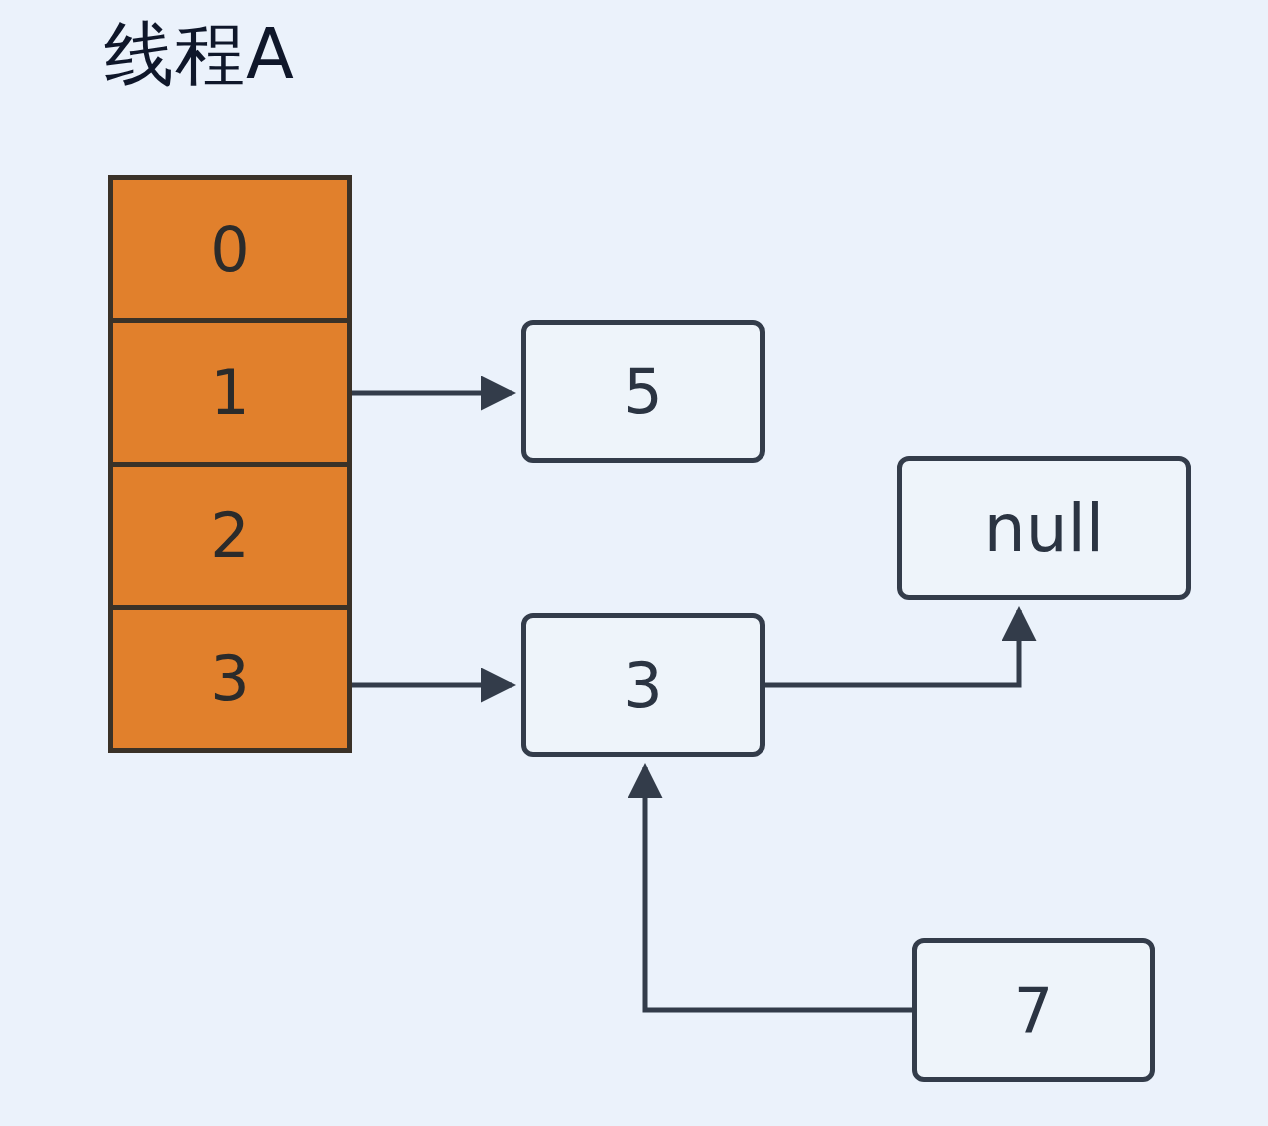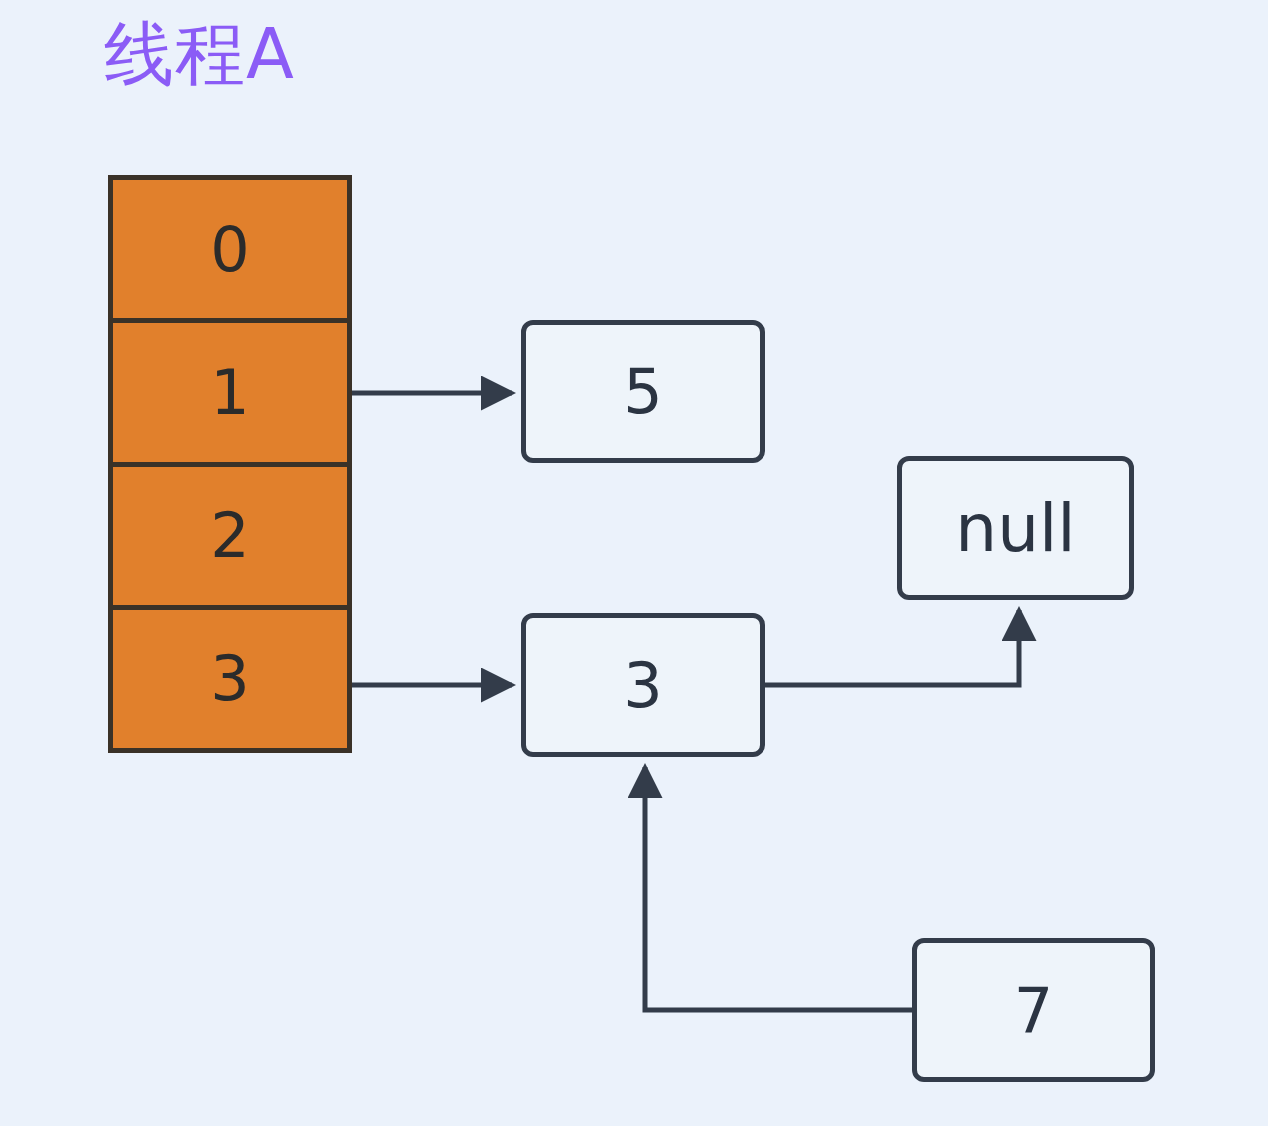--- a/index.html
+++ b/index.html
@@ -18,21 +18,21 @@
     overflow: hidden;
   }
 
   
   .title {
     position: absolute;
     left: 104px;
     top: 14px;
     font-size: 70px;
     line-height: 1.15;
-    color: #8b5cf6;
+    color: #0f172a;
     font-family: "DejaVu Sans", "Liberation Sans", sans-serif;
     white-space: nowrap;
     letter-spacing: 1px;
   }
 
   
   .array {
     position: absolute;
     left: 108px;
     top: 175px;
@@ -66,21 +66,21 @@
     border-radius: 12px;
     background: #eef4fa;
     display: flex;
     align-items: center;
     justify-content: center;
     font-size: 62px;
     color: #2b3442;
     font-family: "DejaVu Sans", "Liberation Sans", sans-serif;
   }
   .node-5    { left: 521px; top: 320px; width: 244px; height: 143px; }
-  .node-null { left: 897px; top: 456px; width: 237px; height: 144px; font-size: 66px; }
+  .node-null { left: 897px; top: 456px; width: 294px; height: 144px; font-size: 66px; }
   .node-3    { left: 521px; top: 613px; width: 244px; height: 144px; }
   .node-7    { left: 912px; top: 938px; width: 243px; height: 144px; }
 
   
   .edges {
     position: absolute;
     left: 0;
     top: 0;
     width: 1268px;
     height: 1126px;

